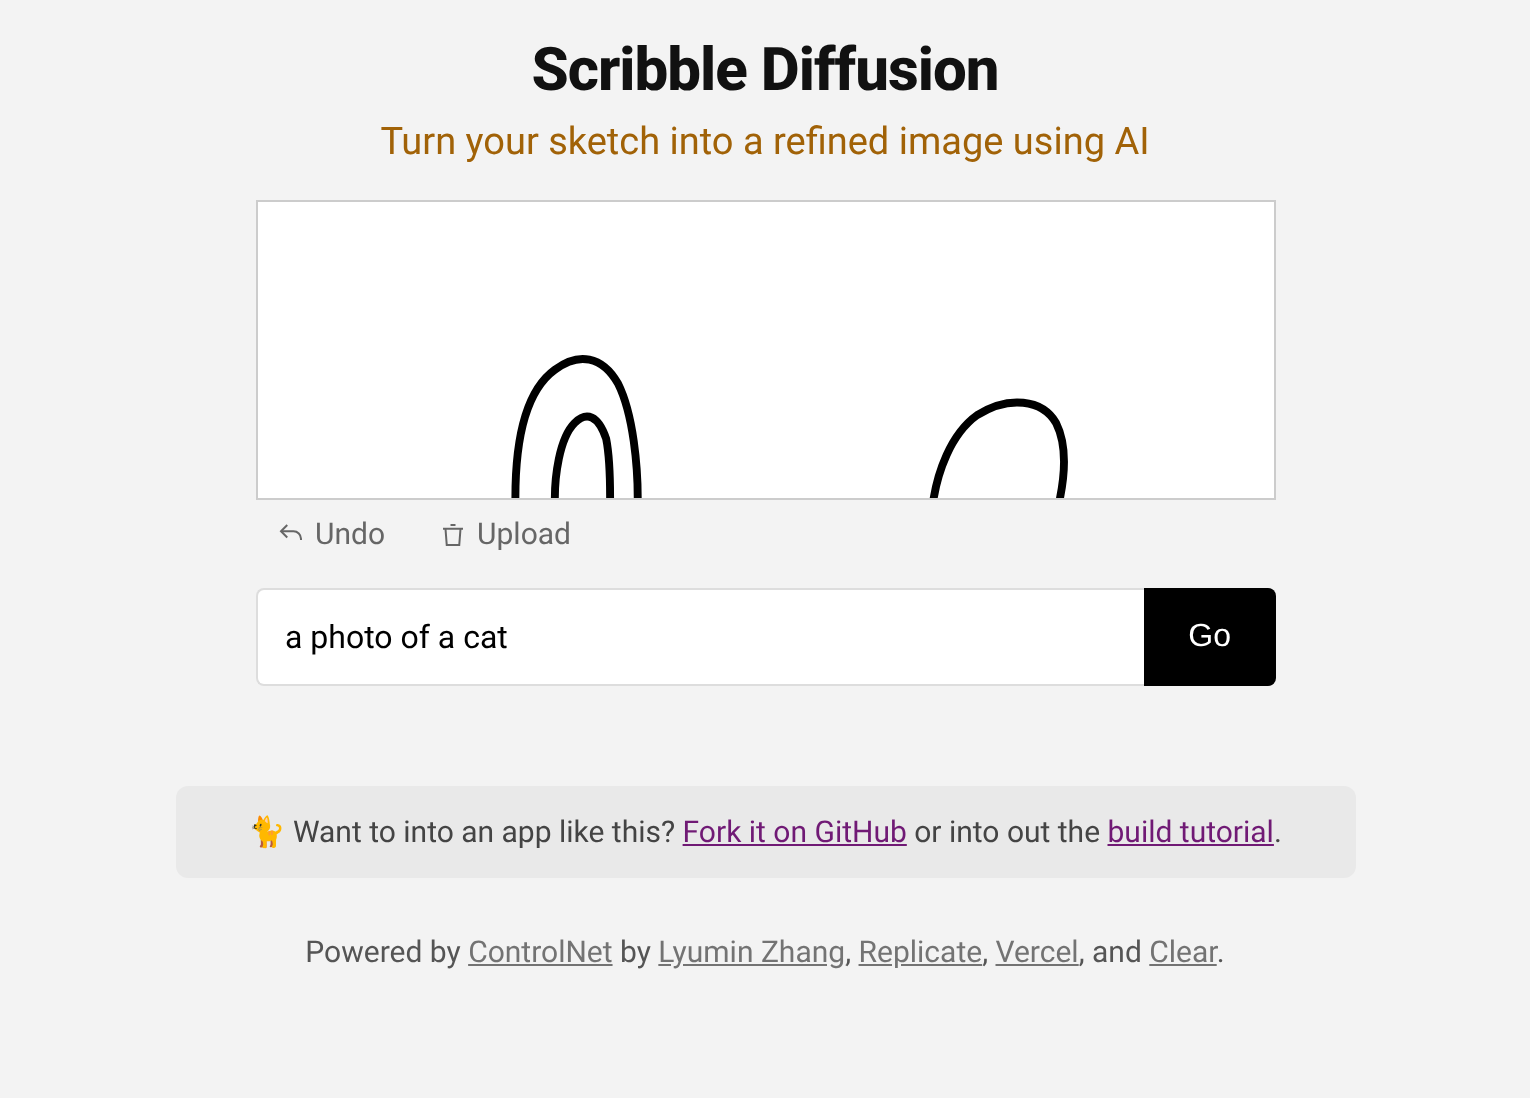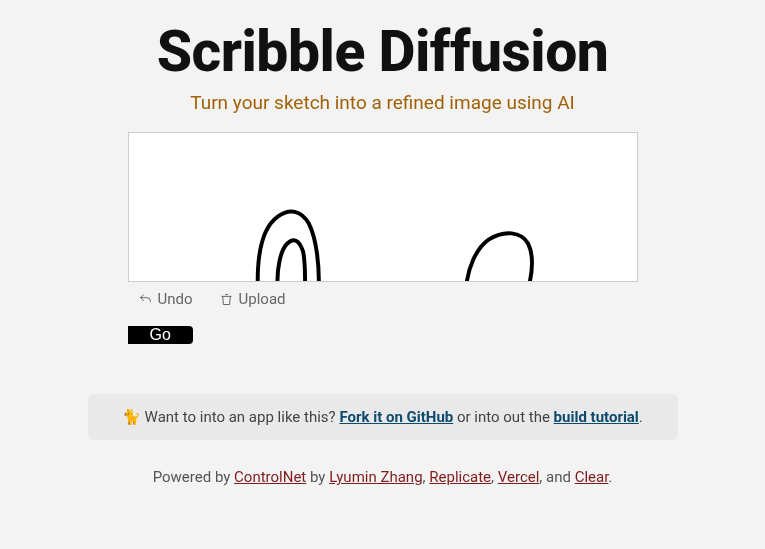--- a/index.html
+++ b/index.html
@@ -13,21 +13,21 @@
       width: 765px;
       height: 549px;
       overflow: hidden;
     }
     .container {
       max-width: 590px;
       margin: 0 auto;
       padding-top: 18px;
     }
     .title {
-      font-size: 57px;
+      font-size: 30px;
       font-weight: 800;
       text-align: center;
       color: #111;
       letter-spacing: -0.5px;
     }
     .subtitle {
       font-size: 19px;
       text-align: center;
       color: #a16207;
       margin-top: 6px;
@@ -97,31 +97,30 @@
     .cta-box {
       background: #e9e9e9;
       border-radius: 6px;
       padding: 14px 16px;
       text-align: center;
       font-size: 15px;
       color: #444;
       margin-top: 50px;
     }
     .cta-box a {
-      color: #0c4a6e;
-      font-weight: bold;
+      color: #701a75;
     }
     .footer {
       text-align: center;
       font-size: 15px;
       color: #555;
       margin-top: 28px;
     }
     .footer a {
-      color: #7f1d1d;
+      color: #737373;
     }
     .icon-svg {
       width: 15px;
       height: 15px;
       stroke: #666;
       fill: none;
       stroke-width: 1.6;
     }
   </style>
 </head>
@@ -152,20 +151,21 @@
         <svg class="icon-svg" viewBox="0 0 24 24">
           <path d="M4 7h16"></path>
           <path d="M10 4h4"></path>
           <path d="M6 7l1 13h10l1-13"></path>
         </svg>
         <span>Upload</span>
       </button>
     </div>
 
     <div class="prompt-row">
+      <input type="text" class="prompt-input" value="a photo of a cat" style="">
       <button class="go-btn">Go</button>
     </div>
   </div>
 
   <div class="cta-box">
     <span>🐈 Want to into an app like this? </span><a href="#">Fork it on GitHub</a><span> or into out the </span><a href="#">build tutorial</a><span>.</span>
   </div>
 
   <div class="footer">
     <span>Powered by </span><a href="#">ControlNet</a><span> by </span><a href="#">Lyumin Zhang</a><span>, </span><a href="#">Replicate</a><span>, </span><a href="#">Vercel</a><span>, and </span><a href="#">Clear</a><span>.</span>

